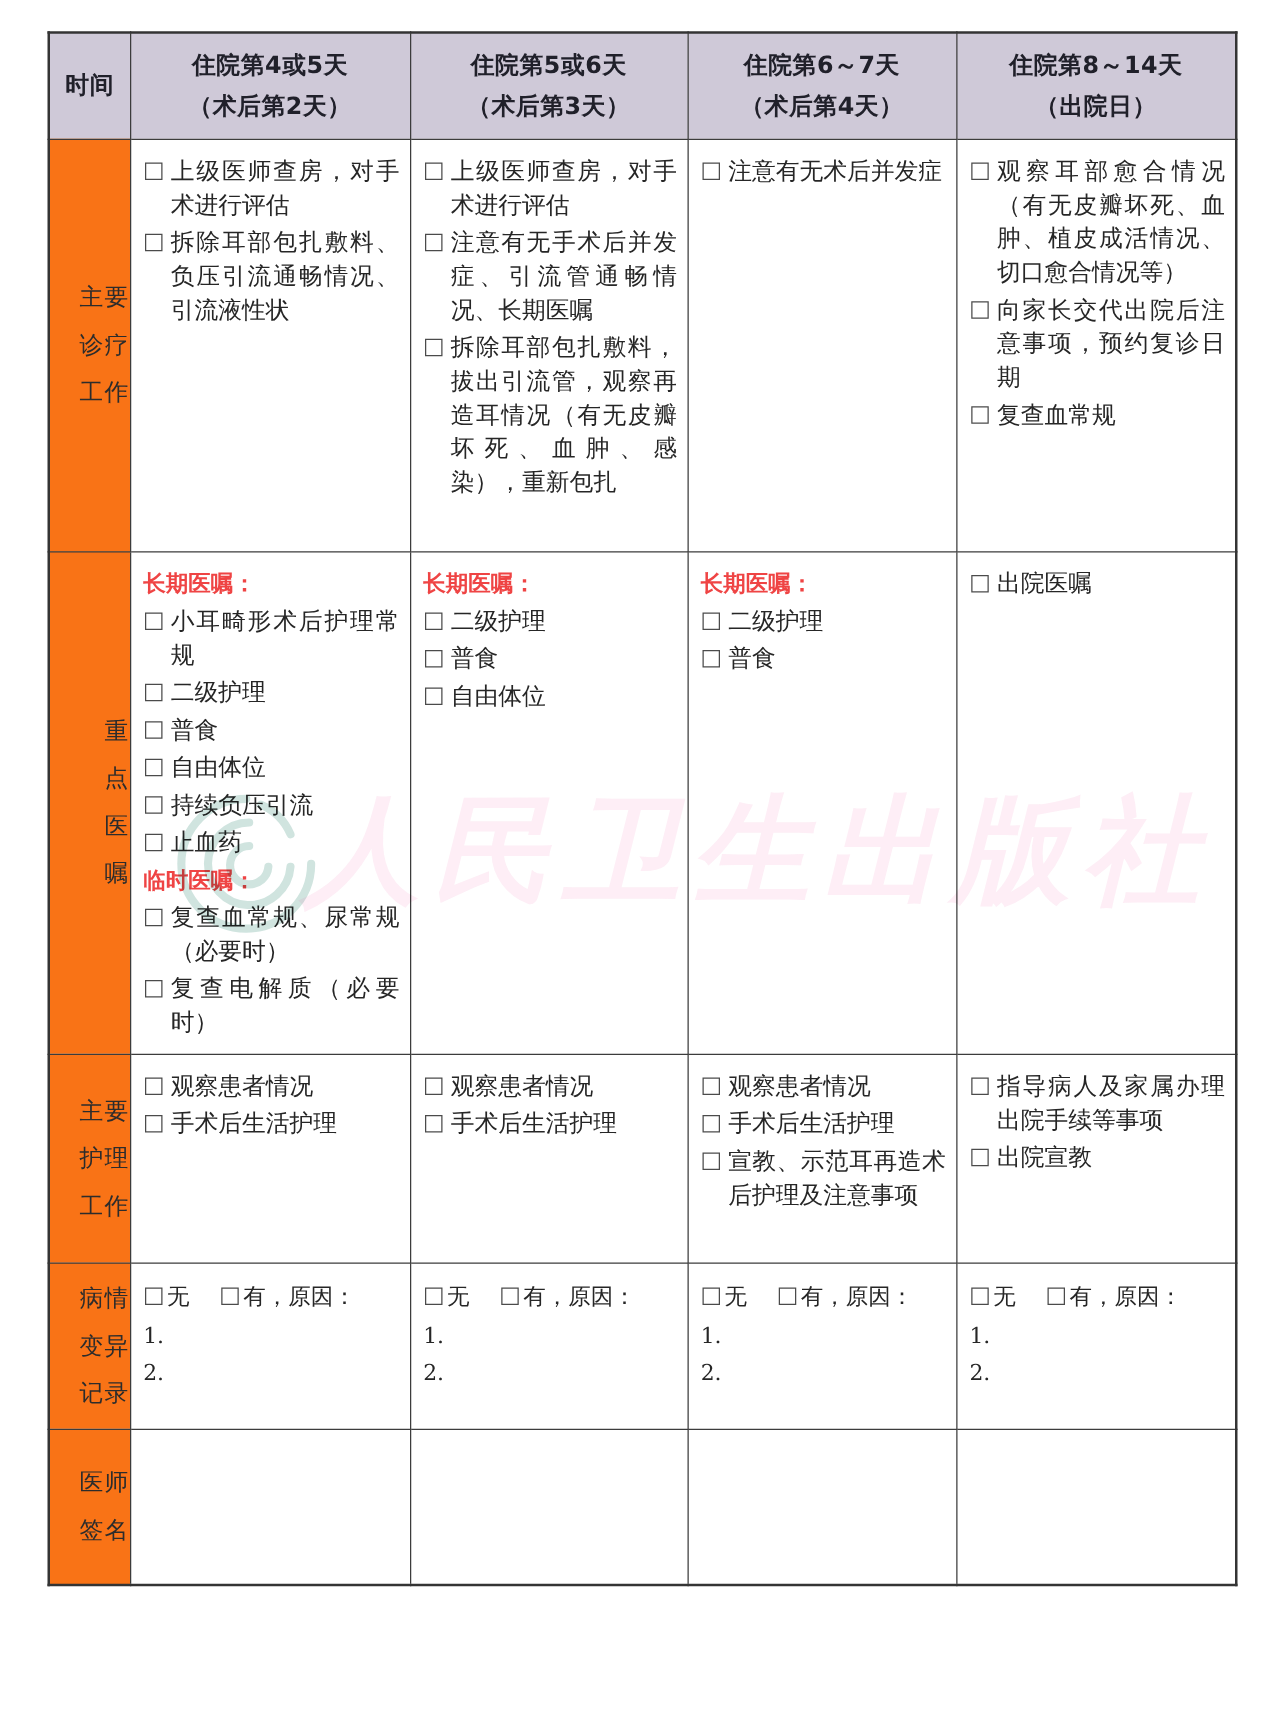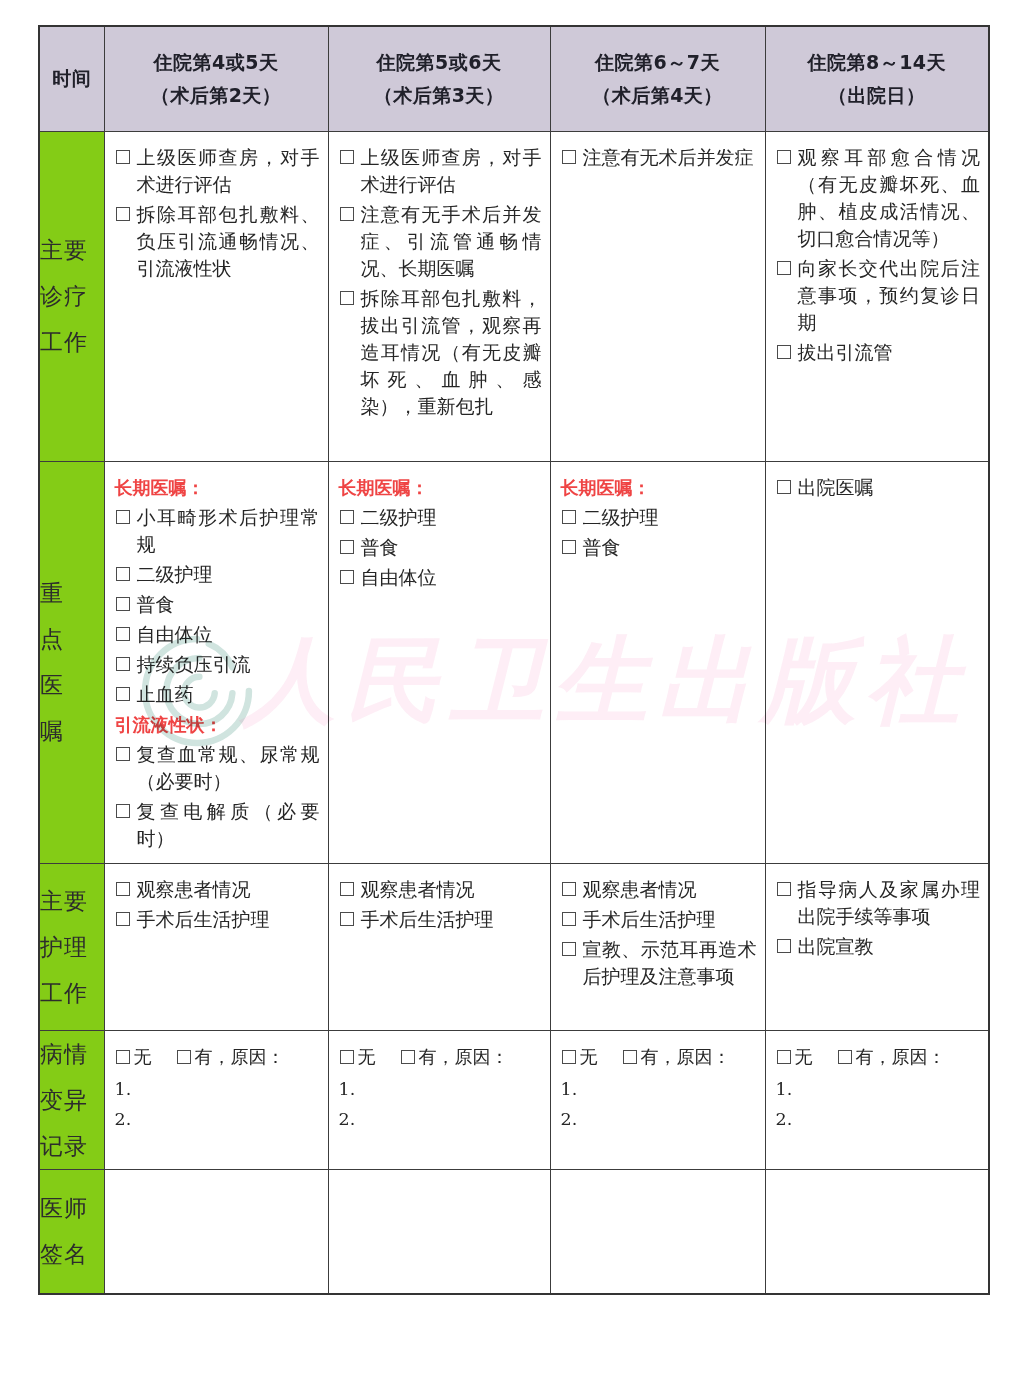--- a/index.html
+++ b/index.html
@@ -22,21 +22,21 @@
     table-layout: fixed;
     border: 2px solid #343434;
   }
   .cp td, .cp th {
     border: 1.5px solid #3c3c3c;
     padding: 0;
     vertical-align: top;
     font-weight: normal;
   }
 
-  tr.r-head { height: 105px; }
+  tr.r-head { height: 85px; }
   tr.r1 { height: 330px; }
   tr.r2 { height: 373px; }
   tr.r3 { height: 167px; }
   tr.r4 { height: 133px; }
   tr.r5 { height: 110px; }
   tr.r6 { height: 125px; }
 
   .pre { white-space: pre-line; }
 
   th.corner, th.day {
@@ -45,24 +45,24 @@
     text-align: center;
     font-family: "DejaVu Sans", "Liberation Sans", sans-serif;
     font-weight: bold;
     font-size: 19px;
     line-height: 1.75;
     color: #20202a;
     letter-spacing: 0.5px;
   }
 
   th.row-label {
-    background: #84cc16;
+    background: #f97316;
     vertical-align: middle;
-    text-align: left;
-    font-size: 23px;
+    text-align: right;
+    font-size: 19px;
     line-height: 2.0;
     letter-spacing: 1px;
     color: #2c2c2c;
   }
 
   .cl { padding: 12px 8px 8px 10px; }
   .item {
     display: flex;
     align-items: flex-start;
     font-size: 19px;
@@ -195,21 +195,21 @@
         <div class="item">
                 <span class="cb"></span>
                 <span class="txt">观察耳部愈合情况（有无皮瓣坏死、血肿、植皮成活情况、切口愈合情况等）</span>
               </div>
         <div class="item">
                 <span class="cb"></span>
                 <span class="txt">向家长交代出院后注意事项，预约复诊日期</span>
               </div>
         <div class="item">
                 <span class="cb"></span>
-                <span class="txt">拔出引流管</span>
+                <span class="txt">复查血常规</span>
               </div>
       </div>
           </td>
     </tr>
 
     <tr class="r2">
       <th class="row-label pre">重
 点
 医
 嘱</th>
@@ -233,21 +233,21 @@
                 <span class="txt">自由体位</span>
               </div>
         <div class="item">
                 <span class="cb"></span>
                 <span class="txt">持续负压引流</span>
               </div>
         <div class="item">
                 <span class="cb"></span>
                 <span class="txt">止血药</span>
               </div>
-        <div class="item head-item">引流液性状：</div>
+        <div class="item head-item">临时医嘱：</div>
         <div class="item">
                 <span class="cb"></span>
                 <span class="txt">复查血常规、尿常规（必要时）</span>
               </div>
         <div class="item">
                 <span class="cb"></span>
                 <span class="txt">复查电解质（必要时）</span>
               </div>
       </div>
           </td>

